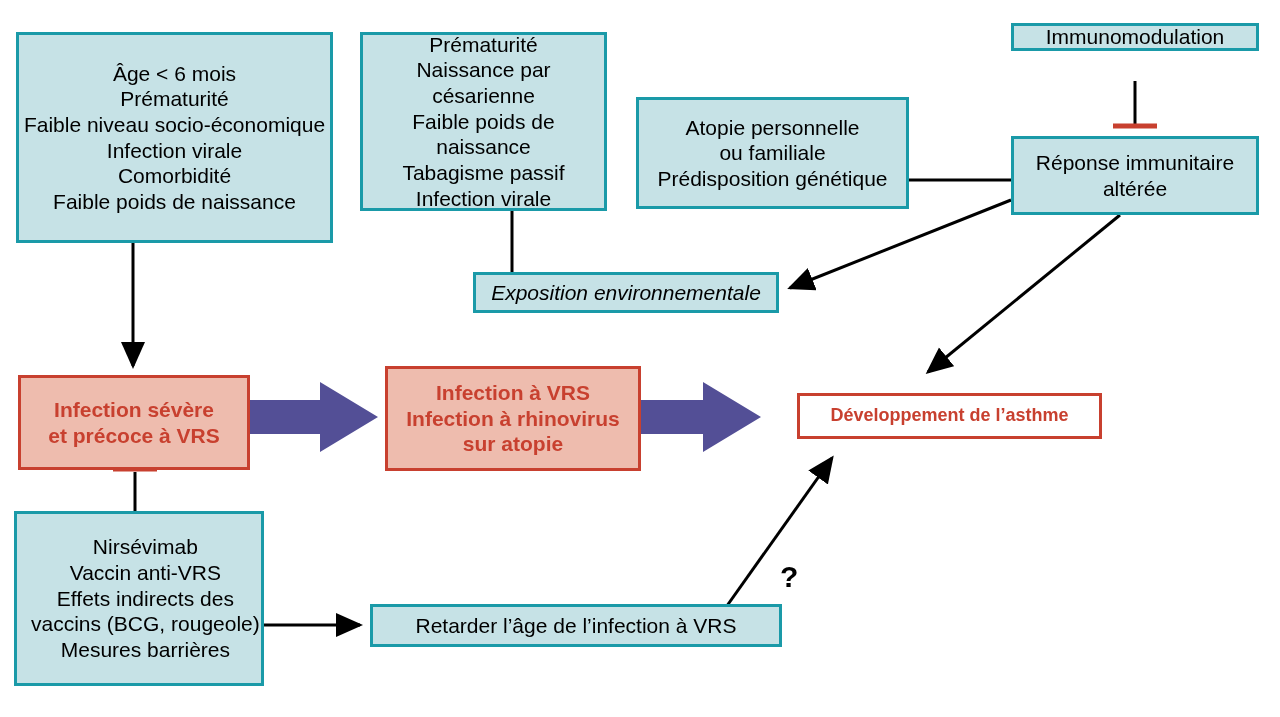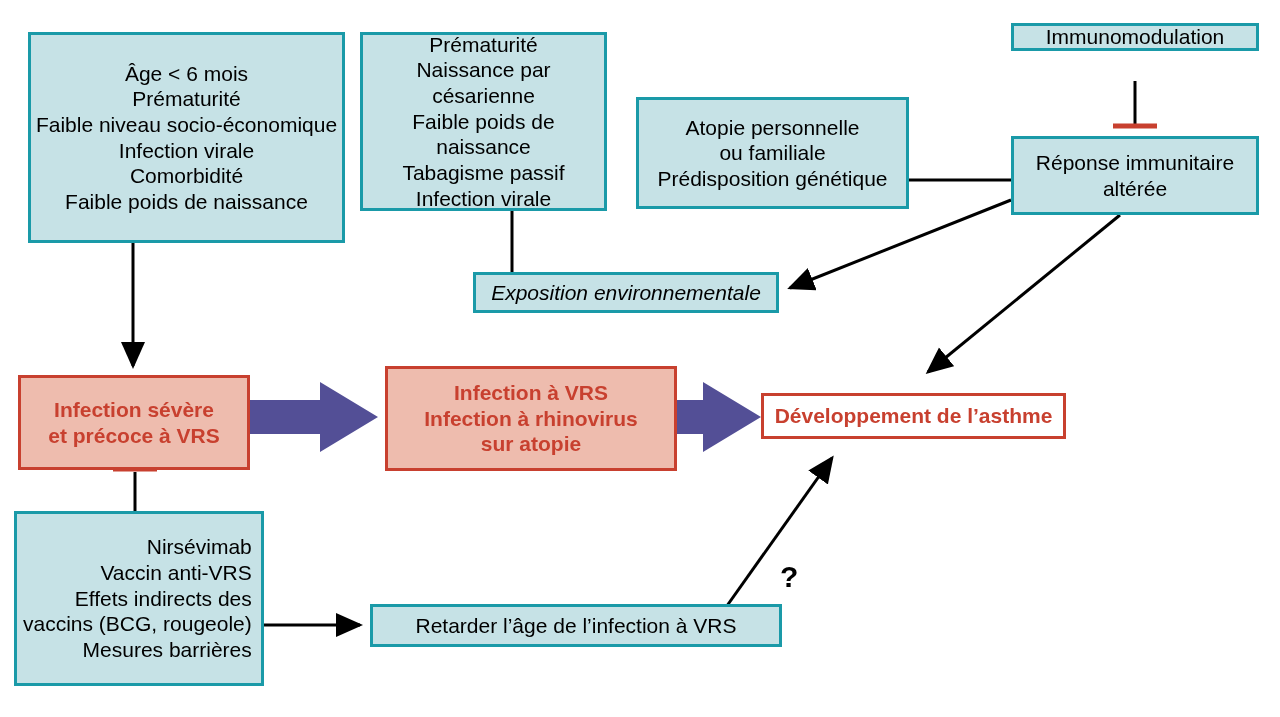--- a/index.html
+++ b/index.html
@@ -26,36 +26,37 @@
     white-space: pre-line;
   }
   .node-blue {
     background: #c6e2e6;
     border: 3px solid #1a9aa8;
     color: #000000;
     font-size: 21px;
   }
   .node-blue-left {
     justify-content: flex-start;
-    text-align: right;
-    padding-left: 6px;
+    text-align: center;
+    padding-left: 14px;
   }
   .node-red {
     background: #eebcae;
     border: 3px solid #c8402f;
     color: #c8402f;
     font-weight: bold;
     font-size: 21px;
   }
   .node-red-plain {
     background: #ffffff;
     border: 3px solid #c8402f;
     color: #c8402f;
     font-weight: bold;
-    font-size: 21px;
+    font-size: 18px;
+    margin-left: 36px;
   }
   .qmark {
     position: absolute;
     font-size: 30px;
     font-weight: bold;
     color: #000000;
   }
   svg.edges {
     position: absolute;
     left: 0;
@@ -117,21 +118,21 @@
 
     <g>
       <line x1="264" y1="625" x2="360" y2="625" stroke="#000000" stroke-width="3" marker-end="url(#arrowBlack)"></line>
     </g>
 
     <g>
       <line x1="724" y1="610" x2="832" y2="458" stroke="#000000" stroke-width="3" marker-end="url(#arrowBlack)"></line>
     </g>
   </svg>
 
-  <div class="node node-blue" style="left:28px; top:32px; width:317px; height:211px;">Âge &lt; 6 mois
+  <div class="node node-blue" style="left:16px; top:32px; width:317px; height:211px;">Âge &lt; 6 mois
 Prématurité
 Faible niveau socio-économique
 Infection virale
 Comorbidité
 Faible poids de naissance</div>
 
   <div class="node node-blue" style="left:360px; top:32px; width:247px; height:179px;">Prématurité
 Naissance par césarienne
 Faible poids de naissance
 Tabagisme passif
@@ -144,21 +145,21 @@
   <div class="node node-blue" style="left:1011px; top:23px; width:248px; height:28px;">Immunomodulation</div>
 
   <div class="node node-blue" style="left:1011px; top:136px; width:248px; height:79px;">Réponse immunitaire
 altérée</div>
 
   <div class="node node-blue" style="left:473px; top:272px; width:306px; height:41px;font-style:italic;">Exposition environnementale</div>
 
   <div class="node node-red" style="left:18px; top:375px; width:232px; height:95px;">Infection sévère
 et précoce à VRS</div>
 
-  <div class="node node-red" style="left:385px; top:366px; width:292px; height:105px;">Infection à VRS
+  <div class="node node-red" style="left:385px; top:366px; width:256px; height:105px;">Infection à VRS
 Infection à rhinovirus
 sur atopie</div>
 
   <div class="node node-red-plain" style="left:761px; top:393px; width:305px; height:46px;">Développement de l’asthme</div>
 
   <div class="node node-blue node-blue-left" style="left:14px; top:511px; width:250px; height:175px;">Nirsévimab
 Vaccin anti-VRS
 Effets indirects des
 vaccins (BCG, rougeole)
 Mesures barrières</div>

